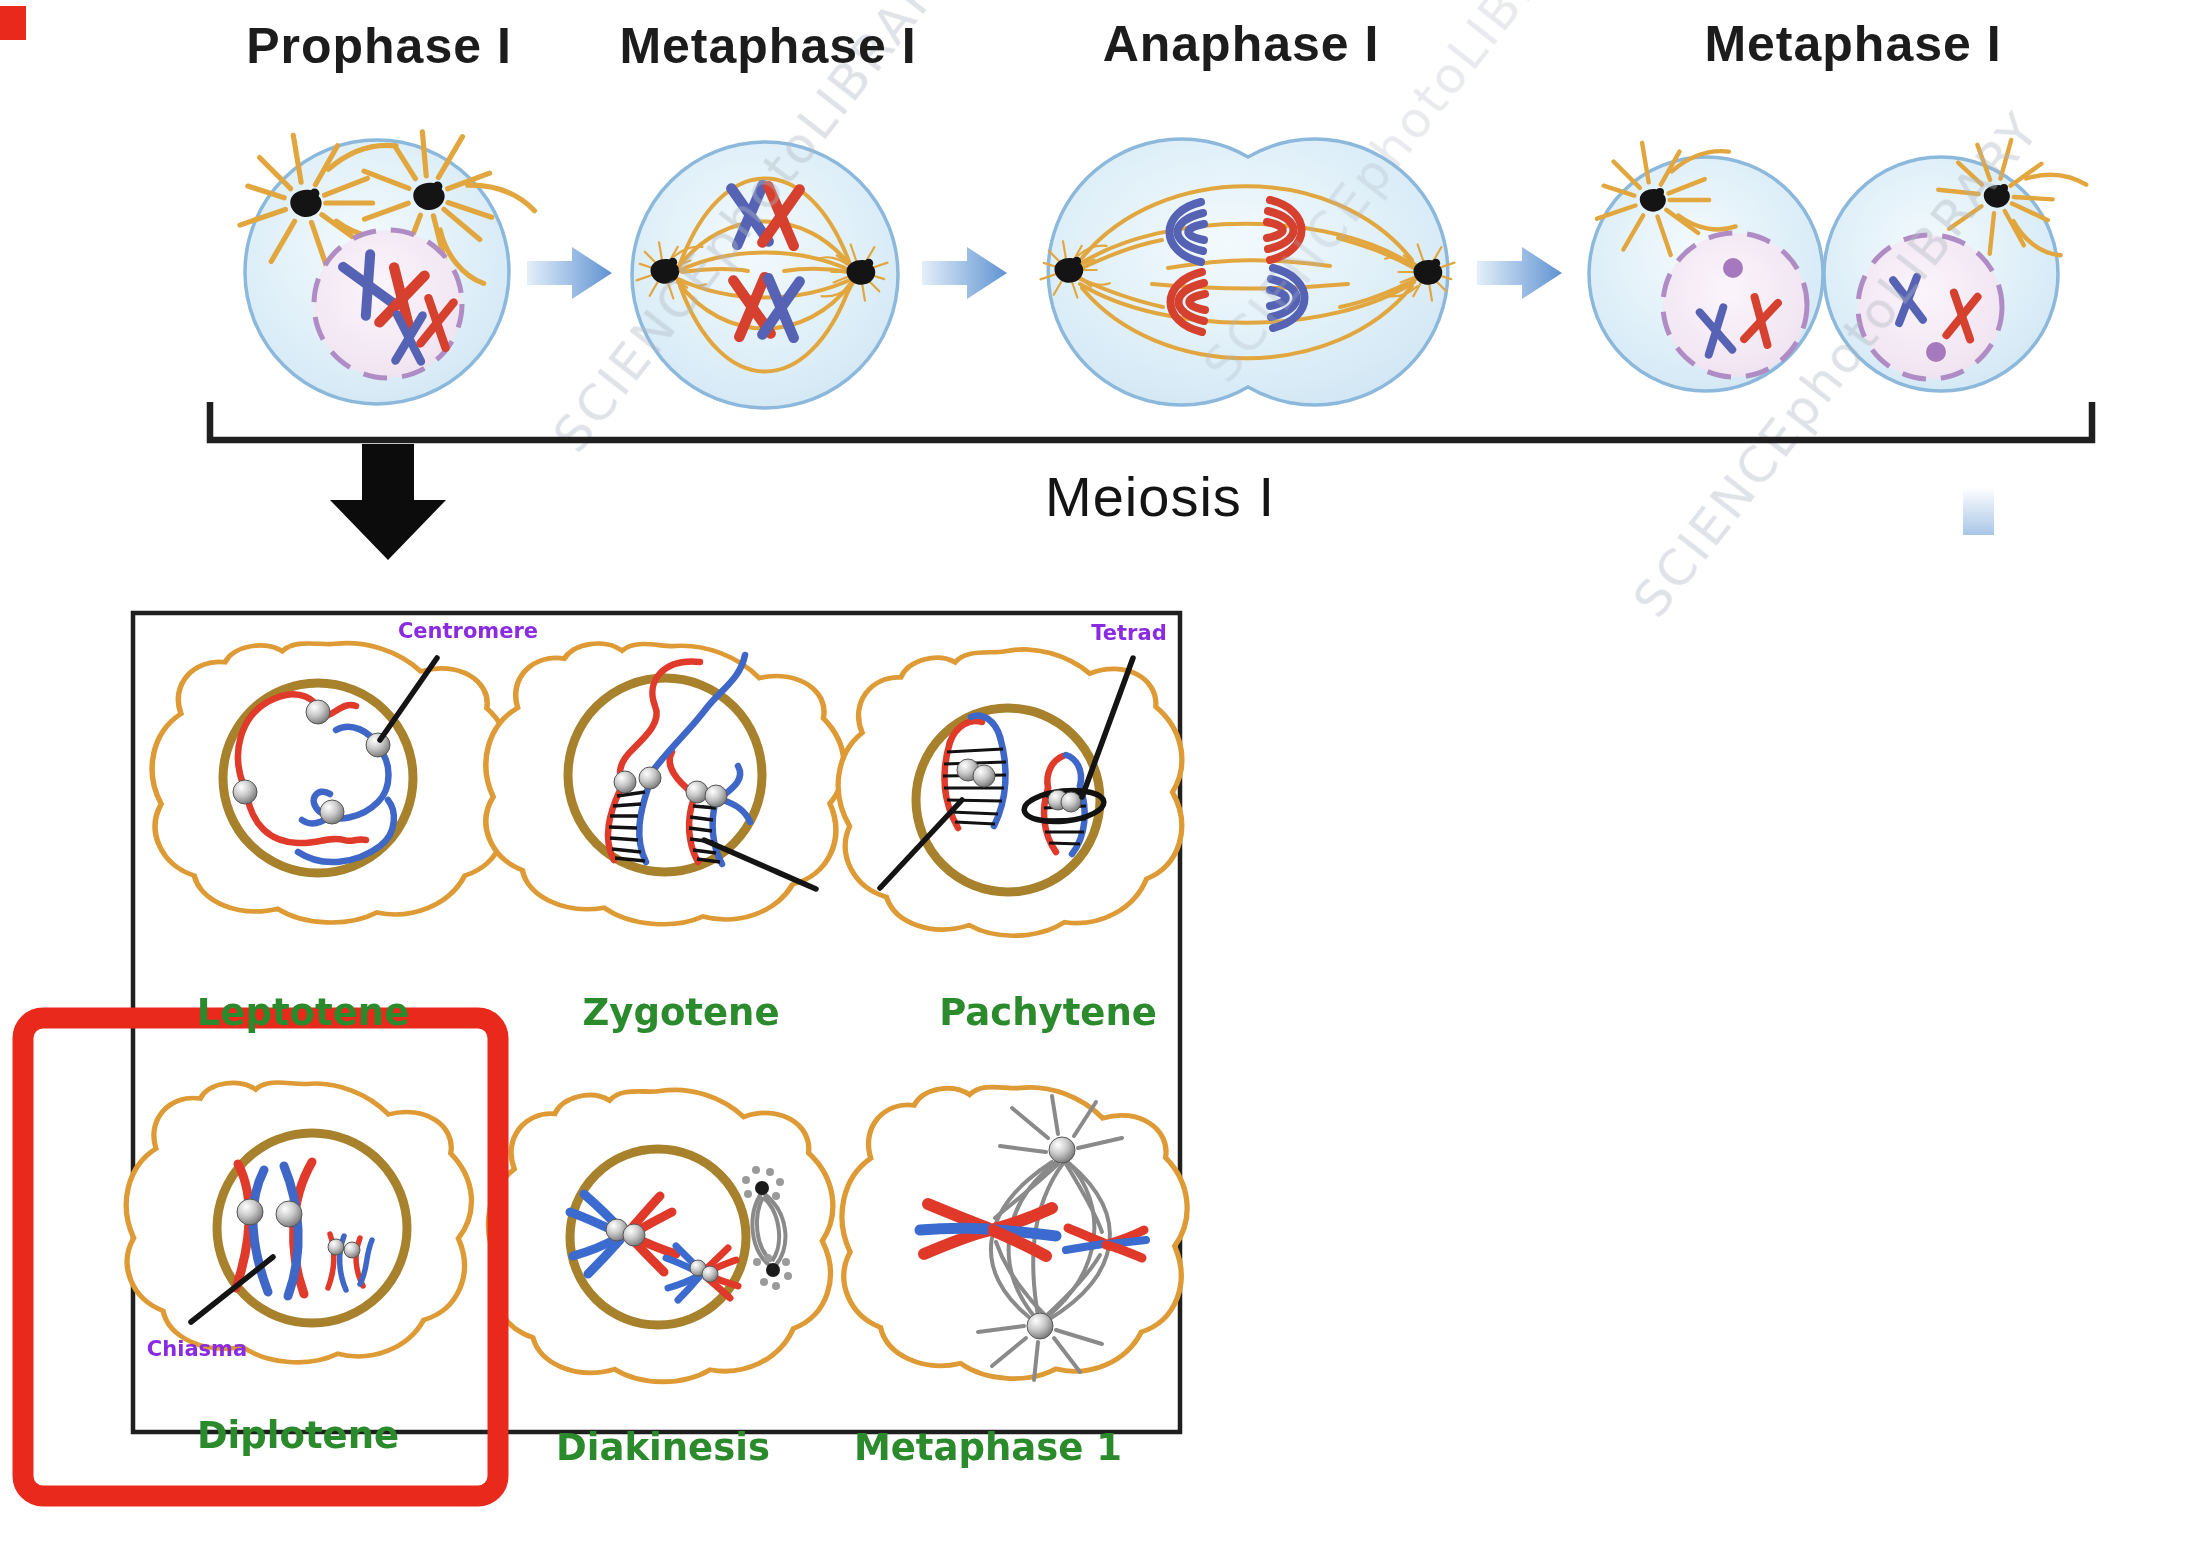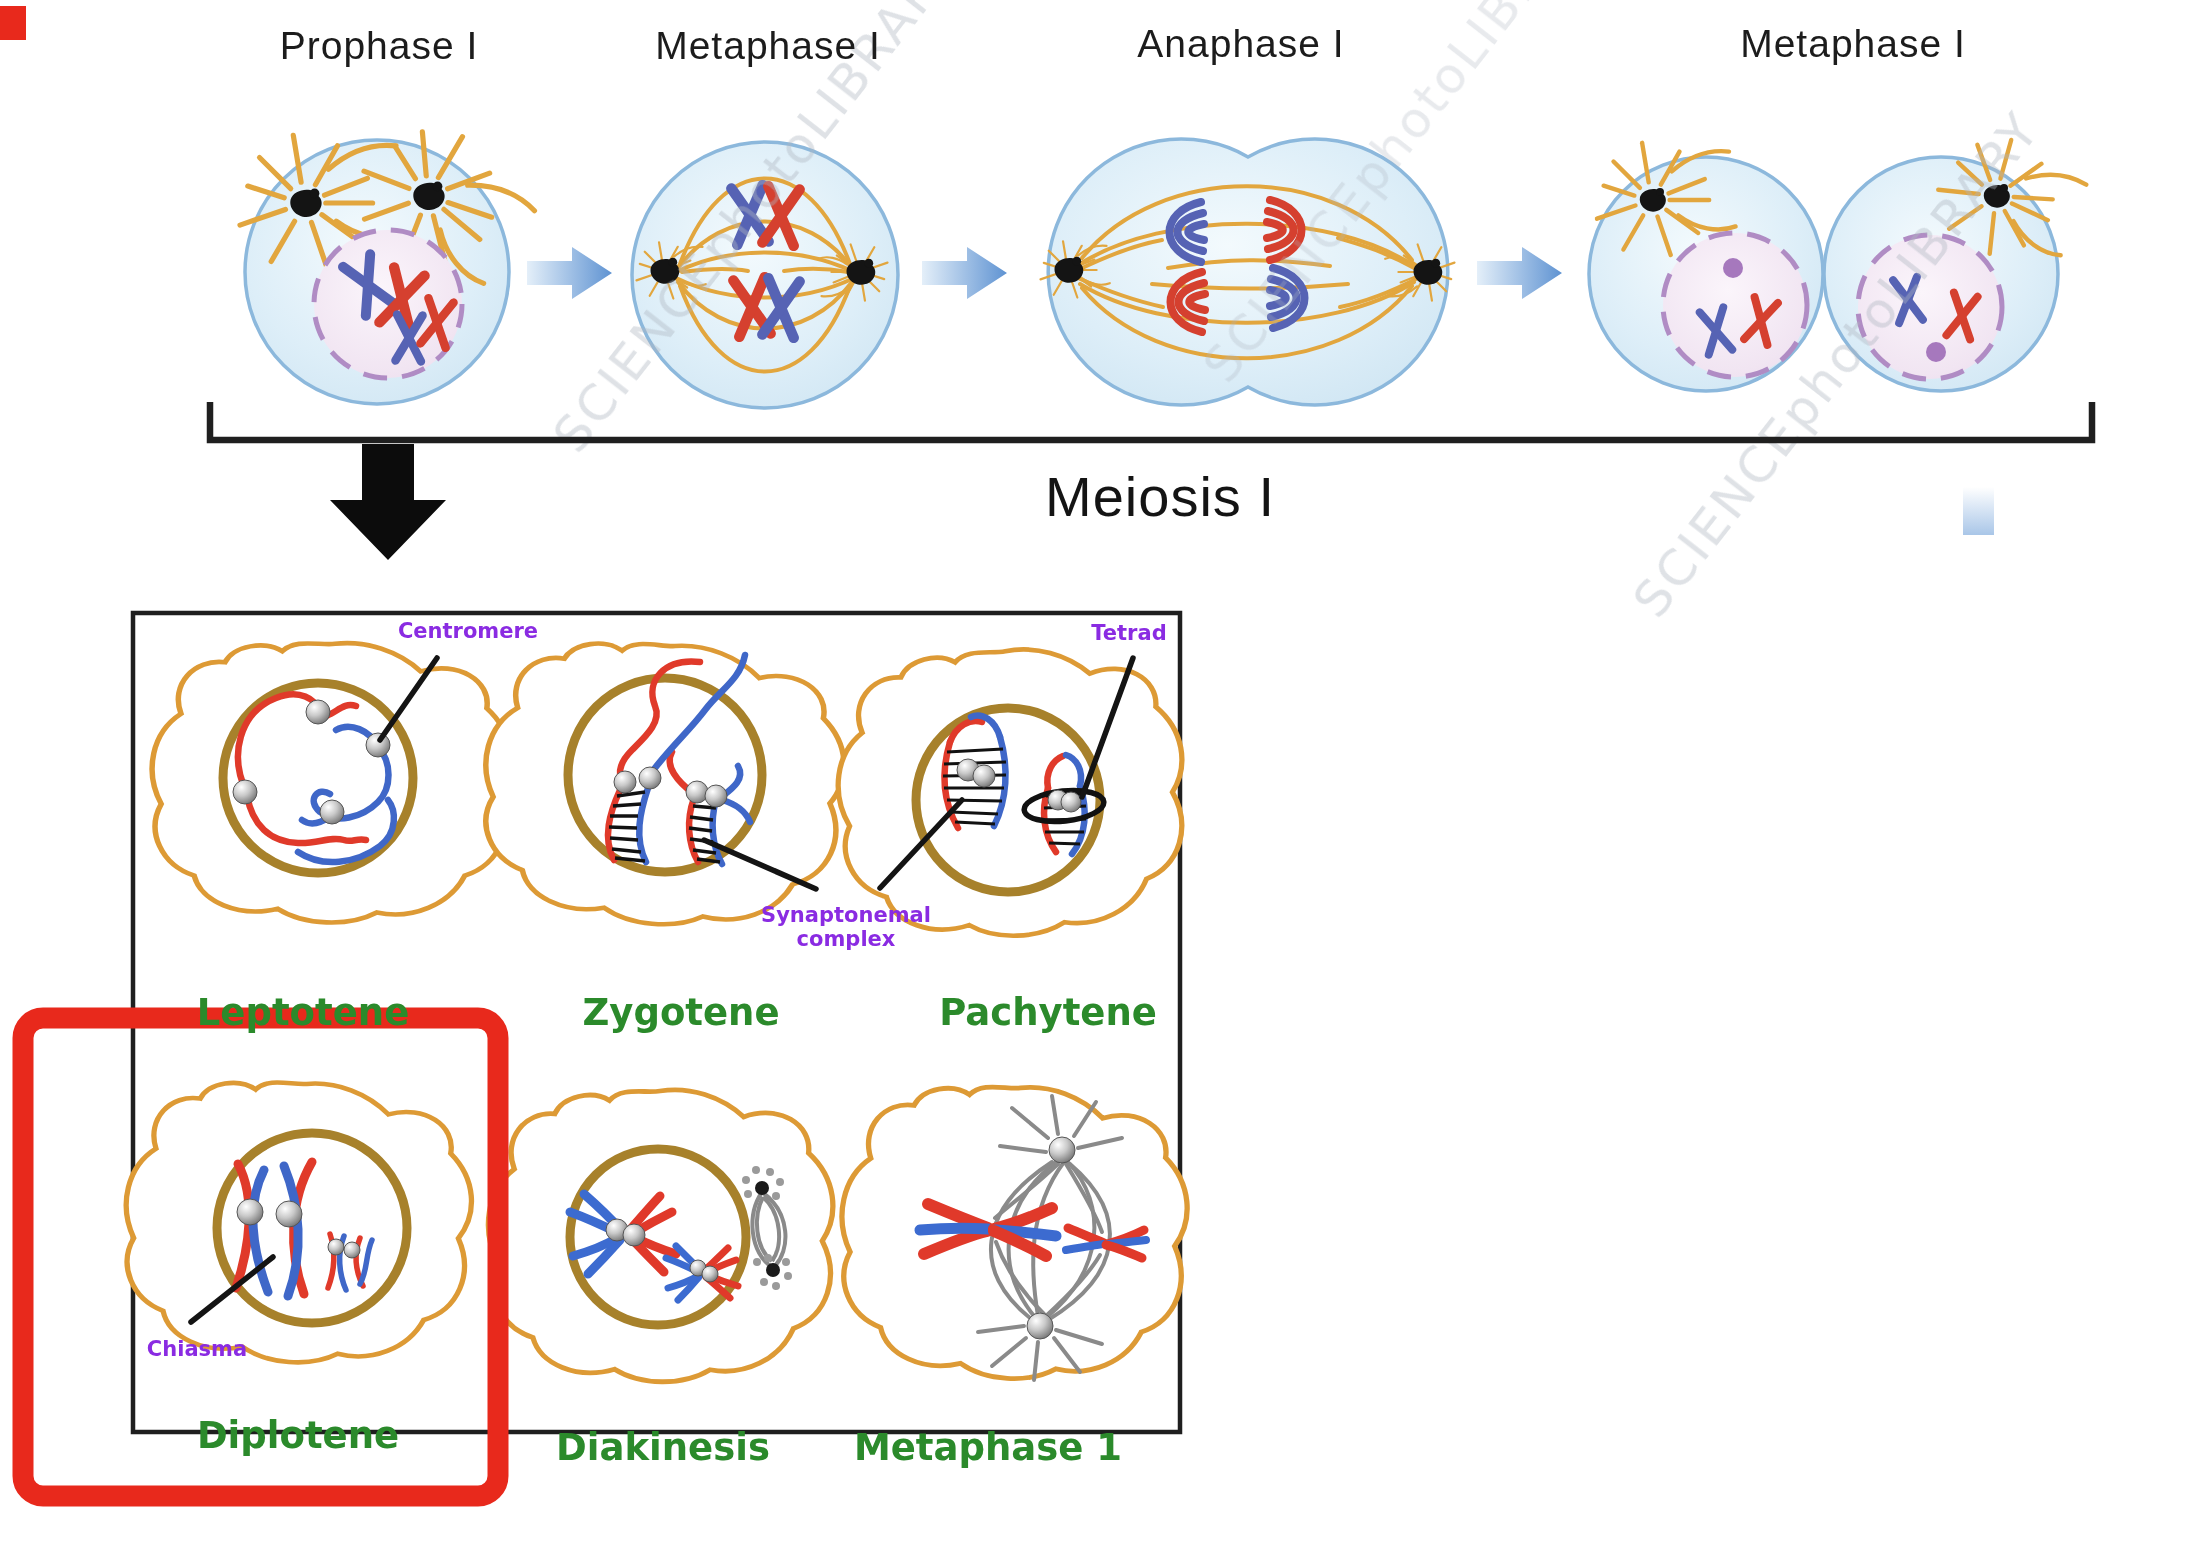--- a/index.html
+++ b/index.html
@@ -1,20 +1,20 @@
 <!DOCTYPE html>
 <html><head>
 <meta charset="utf-8">
 <style>
   html,body{margin:0;padding:0;background:#ffffff;}
   .stage{position:relative;width:2190px;height:1560px;background:#ffffff;overflow:hidden;
          font-family:"Liberation Sans",sans-serif;}
   svg.art{position:absolute;left:0;top:0;}
   .lbl{position:absolute;transform:translate(-50%,-50%);white-space:nowrap;line-height:1.12;}
-  .phase{font-size:39px;font-weight:normal;color:#1c1c1c;letter-spacing:1px;}
+  .phase{font-size:50px;font-weight:bold;color:#1c1c1c;letter-spacing:1px;}
   .meiosis{font-size:56px;font-weight:normal;color:#141414;letter-spacing:1px;}
   .green{font-family:"DejaVu Sans",sans-serif;font-size:37px;font-weight:bold;color:#2b8a2b;margin-top:36px;}
   .purple{font-family:"DejaVu Sans",sans-serif;font-size:21px;font-weight:bold;color:#8a2be2;}
   .syn{text-align:center;}
 </style>
 </head>
 <body>
 
 <div class="stage">
 
@@ -403,19 +403,15 @@
 
 <div class="lbl green" style="left:303px;top:977px">Leptotene</div>
 <div class="lbl green" style="left:681px;top:977px">Zygotene</div>
 <div class="lbl green" style="left:1048px;top:977px">Pachytene</div>
 <div class="lbl green" style="left:298px;top:1400px">Diplotene</div>
 <div class="lbl green" style="left:663px;top:1412px">Diakinesis</div>
 <div class="lbl green" style="left:988px;top:1412px">Metaphase 1</div>
 
 <div class="lbl purple" style="left:468px;top:632px">Centromere</div>
 <div class="lbl purple" style="left:1129px;top:634px">Tetrad</div>
-<div class="lbl purple syn" style="left:846px;top:928px">
-  <div>Synaptonemal</div>
-  <div>complex</div>
+<div class="lbl purple" style="left:197px;top:1350px">Chiasma</div>
+
 </div>
-<div class="lbl purple" style="left:197px;top:1350px">Chiasma</div>
-
-</div>
 
 </body></html>

